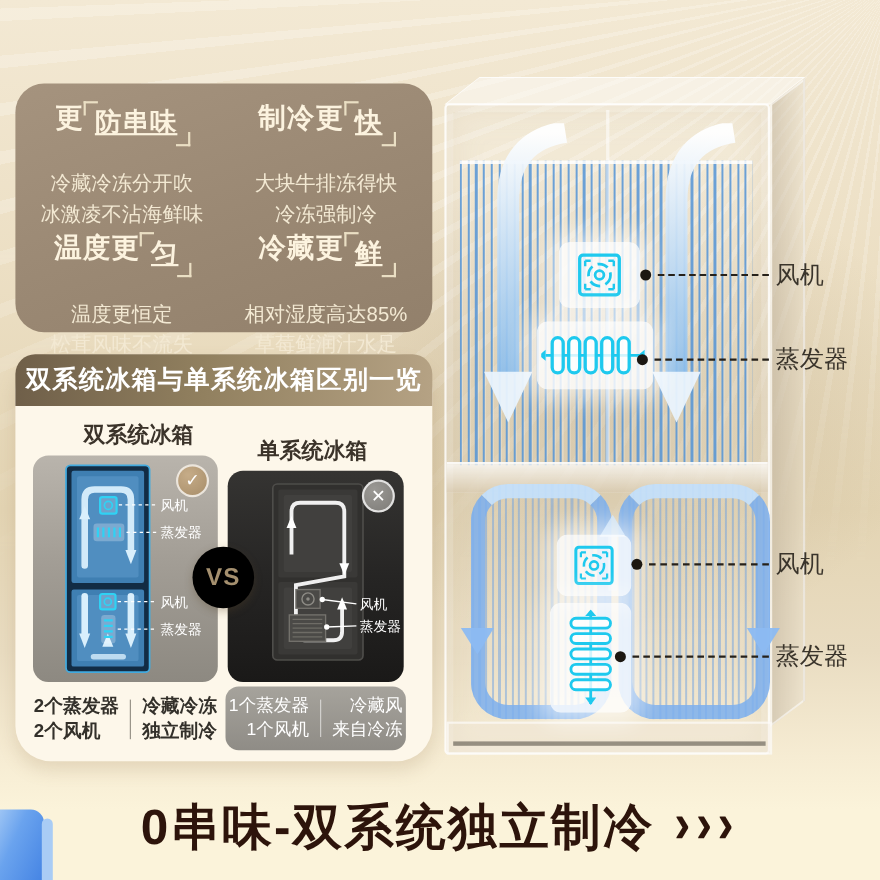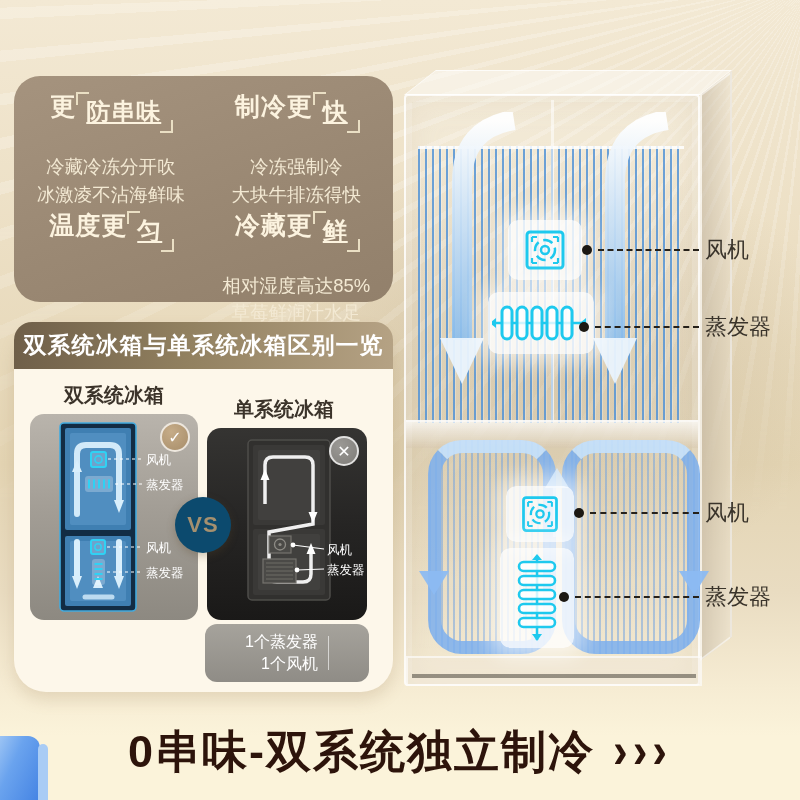--- a/index.html
+++ b/index.html
@@ -28,33 +28,33 @@
     border-right:2px solid #eadfc4;border-bottom:2px solid #eadfc4;}
   .feat-sub{margin-top:23px;text-align:center;font-size:18.5px;line-height:1.5;color:#f3e9d3;}
 
   
   .card{position:absolute;left:14px;top:322px;width:379px;height:370px;border-radius:32px;
     background:#fdf7ea;box-shadow:0 8px 16px rgba(150,120,80,.20);}
   .card-header{height:47px;border-radius:18px 18px 0 0;display:flex;align-items:center;justify-content:center;
     background:linear-gradient(90deg,#6f5f49 0%,#91805f 45%,#b5a284 100%);
     color:#fff;font-size:23px;font-weight:600;letter-spacing:1px;}
   .col-title{position:absolute;text-align:center;font-size:20px;font-weight:800;color:#3b332a;}
-  .col-title.dual{left:16px;top:60px;width:168px;}
+  .col-title.dual{left:28px;top:60px;width:168px;}
   .col-title.single{left:190px;top:74px;width:160px;}
   .panel{position:absolute;border-radius:14px;overflow:hidden;}
   .panel.dual{left:16px;top:92px;width:168px;height:206px;
     background:linear-gradient(180deg,#b9b4ac 0%,#a39e96 45%,#8d8981 100%);}
   .panel.single{left:193px;top:106px;width:160px;height:192px;
     background:linear-gradient(180deg,#353432 0%,#262524 50%,#1a1918 100%);}
   .badge{position:absolute;right:8px;top:8px;width:30px;height:30px;border-radius:50%;
     display:flex;align-items:center;justify-content:center;color:#fff;font-size:16px;font-weight:800;
     border:2px solid rgba(255,255,255,.75);box-sizing:border-box;}
   .badge.check{background:radial-gradient(circle at 35% 30%,#c6ac88,#a78d69);}
   .badge.cross{background:radial-gradient(circle at 35% 30%,#9b9995,#7e7c78);}
-  .vs{position:absolute;left:161px;top:175px;width:56px;height:56px;border-radius:50%;background:#0c4a6e;
+  .vs{position:absolute;left:161px;top:175px;width:56px;height:56px;border-radius:50%;background:#000000;
     box-shadow:0 3px 8px rgba(90,70,40,.3);display:flex;align-items:center;justify-content:center;
     color:#a5906f;font-size:22px;font-weight:800;letter-spacing:1px;}
   .diag{position:absolute;left:0;top:0;width:100%;height:100%;}
   .diag text{font-family:"Liberation Sans","DejaVu Sans",sans-serif;}
   .spec-dual{position:absolute;left:14px;top:304px;width:172px;height:56px;display:flex;align-items:center;justify-content:center;gap:10px;color:#33302a;}
   .spec-dual .grp{font-size:17px;font-weight:700;line-height:1.35;text-align:left;}
   .spec-dual .div{width:1px;height:36px;background:#8f8a80;}
   .spec-single{position:absolute;left:191px;top:302px;width:164px;height:58px;border-radius:12px;
     background:linear-gradient(180deg,#a6a39c 0%,#8f8c86 100%);
     display:flex;align-items:center;justify-content:center;gap:10px;color:#fff;box-sizing:border-box;}
@@ -134,28 +134,32 @@
         <div>冷藏冷冻分开吹</div>
         <div>冰激凌不沾海鲜味</div>
       </div>
     </div>
     <div class="feat">
       <div class="feat-title">
         <span class="feat-prefix">制冷更</span>
         <span class="feat-hl">快</span>
       </div>
       <div class="feat-sub">
+        <div>大块牛排冻得快</div>
         <div>冷冻强制冷</div>
-        <div>大块牛排冻得快</div>
       </div>
     </div>
     <div class="feat">
       <div class="feat-title">
         <span class="feat-prefix">温度更</span>
         <span class="feat-hl">匀</span>
+      </div>
+      <div class="feat-sub">
+        <div>温度更恒定</div>
+        <div>松茸风味不流失</div>
       </div>
     </div>
     <div class="feat">
       <div class="feat-title">
         <span class="feat-prefix">冷藏更</span>
         <span class="feat-hl">鲜</span>
       </div>
       <div class="feat-sub">
         <div>相对湿度高达85%</div>
         <div>草莓鲜润汁水足</div>
@@ -225,26 +229,41 @@
         <text x="120" y="126" font-size="12.5" fill="#ffffff">风机</text>
         <circle cx="90" cy="142" r="2.4" fill="#ffffff"></circle>
         <path d="M90,142 L117,141" stroke="#ffffff" stroke-width="1.2"></path>
         <text x="120" y="146" font-size="12.5" fill="#ffffff">蒸发器</text>
       </svg>
       <div class="badge cross">✕</div>
     </div>
 
     <div class="vs">VS</div>
 
+    <div class="spec-dual">
+      <div class="grp">
+        <div>2个蒸发器</div>
+        <div>2个风机</div>
+      </div>
+      <div class="div"></div>
+      <div class="grp">
+        <div>冷藏冷冻</div>
+        <div>独立制冷</div>
+      </div>
+    </div>
     <div class="spec-single">
       <div class="grp">
         <div>1个蒸发器</div>
         <div>1个风机</div>
       </div>
       <div class="div"></div>
+      <div class="grp">
+        <div>冷藏风</div>
+        <div>来自冷冻</div>
+      </div>
     </div>
   </div>
 
   <div class="fr-side"></div>
   <div class="fr-topface"></div>
   <div class="fr-front"></div>
   <div class="fr-stripes-top"></div>
   <div class="fr-mullion"></div>
 
   <svg class="ribbon left" viewBox="0 0 90 320">

